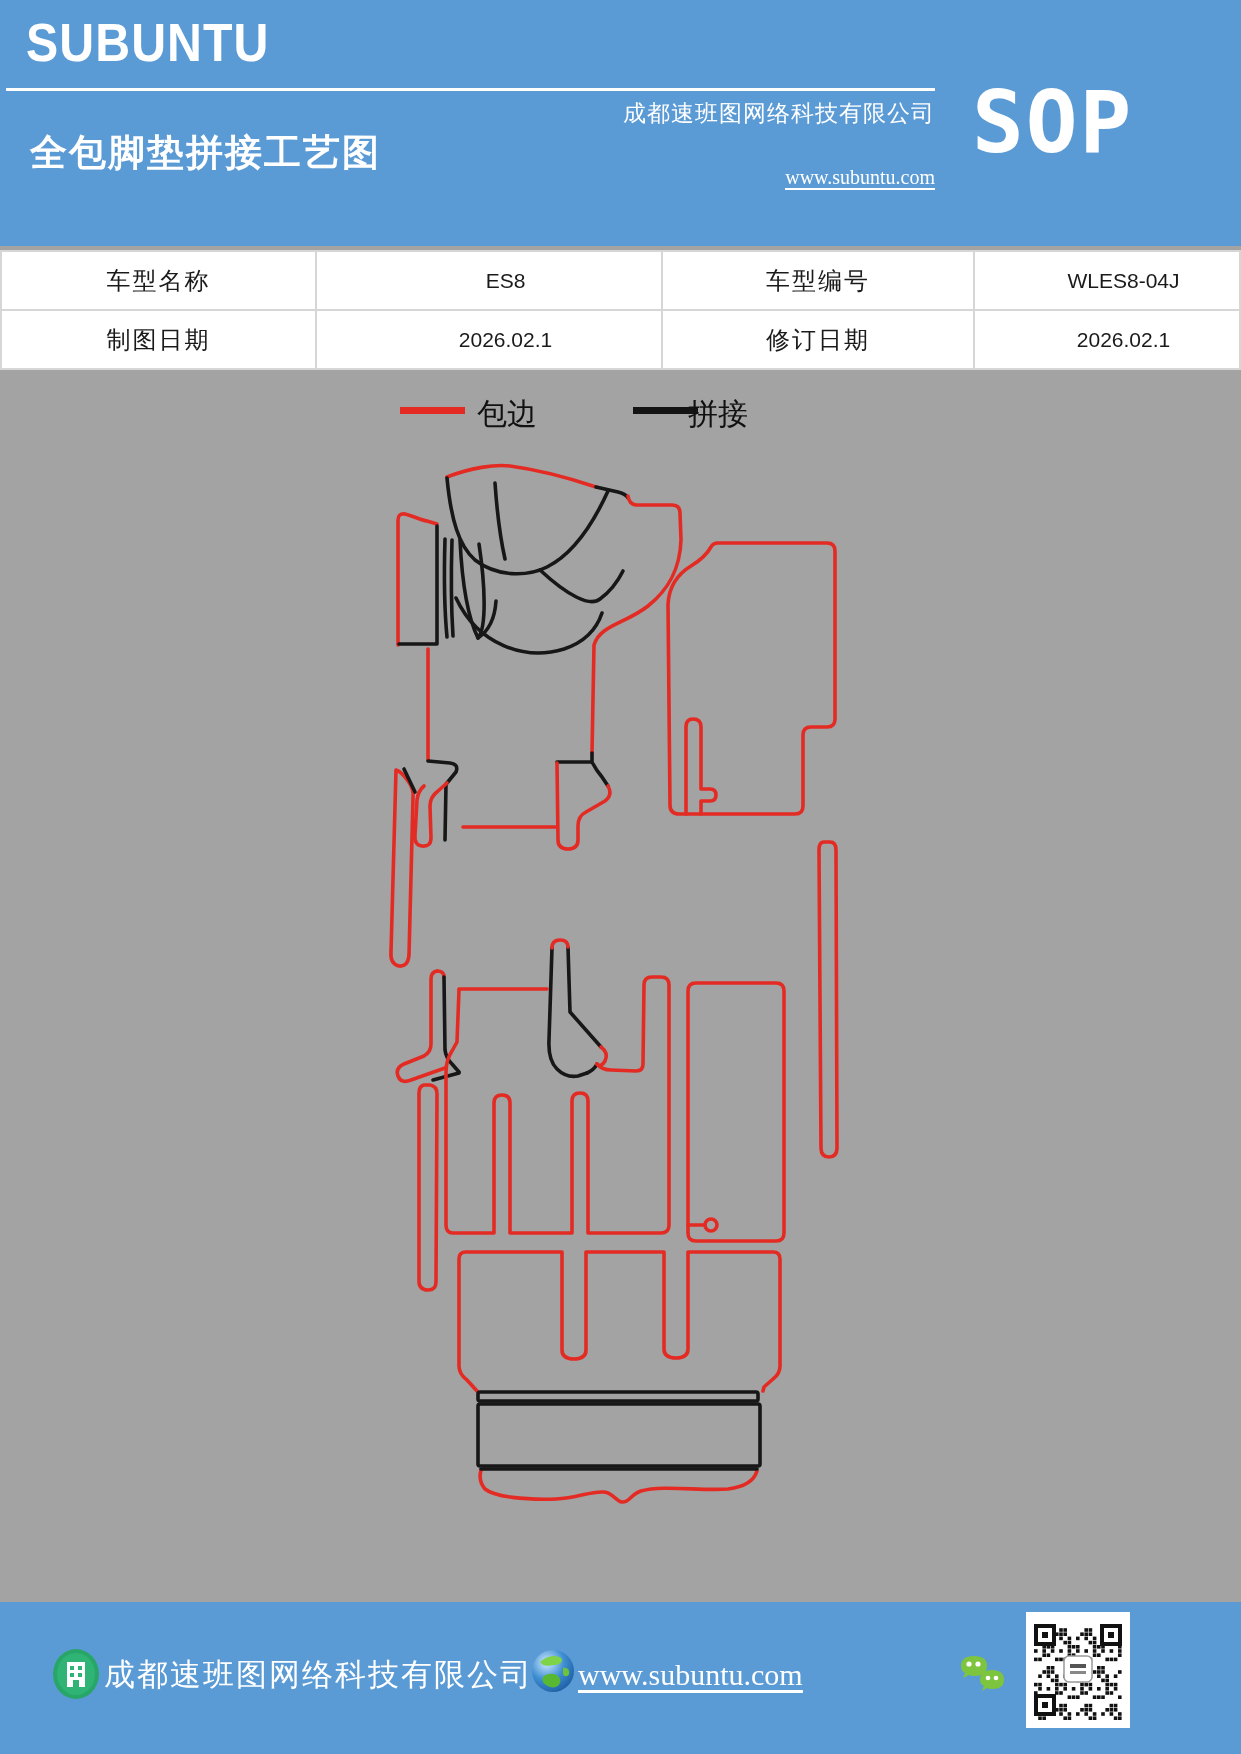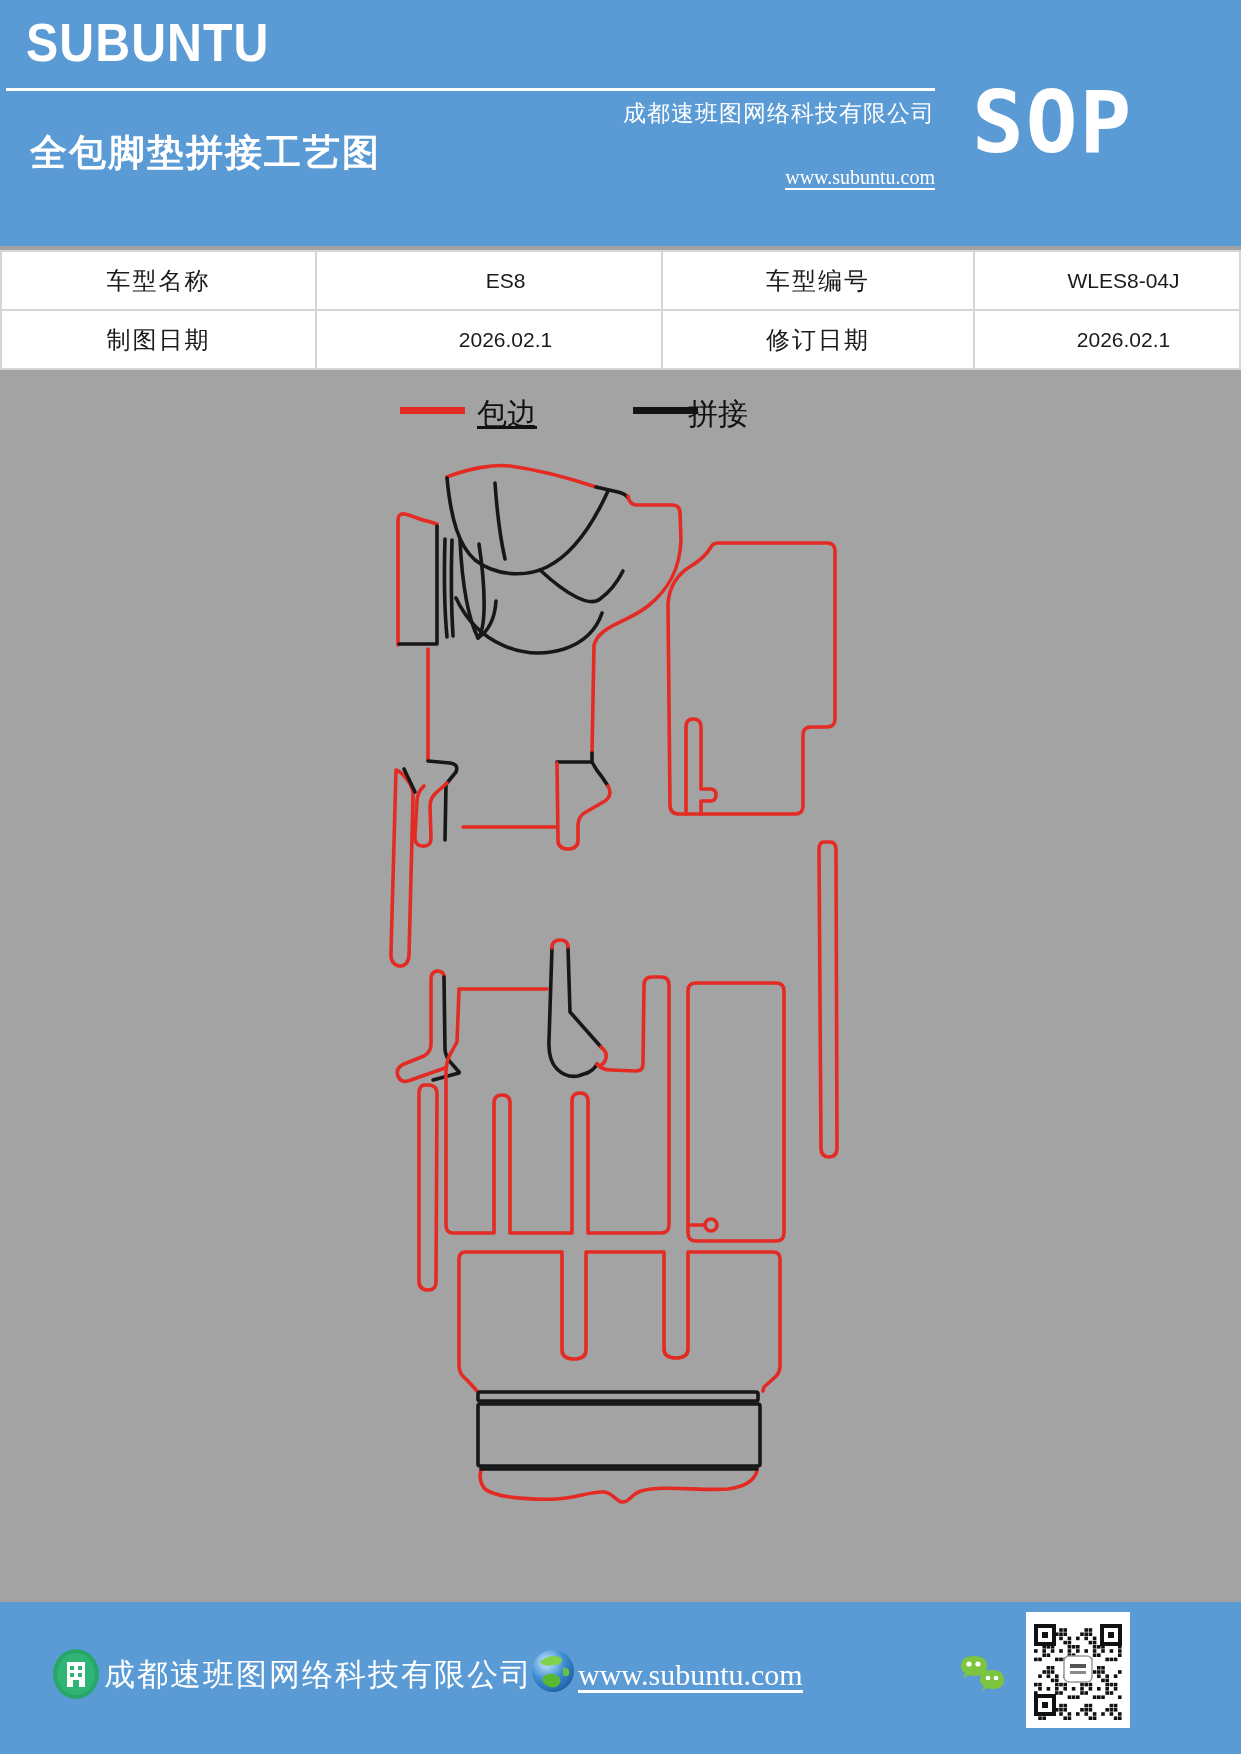--- a/index.html
+++ b/index.html
@@ -72,21 +72,21 @@
     <tr>
       <td class="cell-label">制图日期</td>
       <td class="cell-value">2026.02.1</td>
       <td class="cell-label">修订日期</td>
       <td class="cell-value">2026.02.1</td>
     </tr>
   </tbody>
     </table>
 
   <div class="legend-swatch" style="left:400px;top:407px;background:#e32b24;"></div>
-  <div class="legend-label" style="left:477px;text-decoration:underline;">包边</div>
+  <div class="legend-label" style="left:477px;">包边</div>
   <div class="legend-swatch" style="left:633px;top:407px;background:#141414;"></div>
   <div class="legend-label" style="left:688px;">拼接</div>
 
   <svg class="drawing" viewBox="0 0 1241 1754">
 
     <g>
 
       <path class="red" d="M398,645 L398,520 Q398,513 405,514 C414,516 420,520 427,521 L437,524"></path>
       <path class="blk" d="M437,526 L437,644 L399,644"></path>
 

